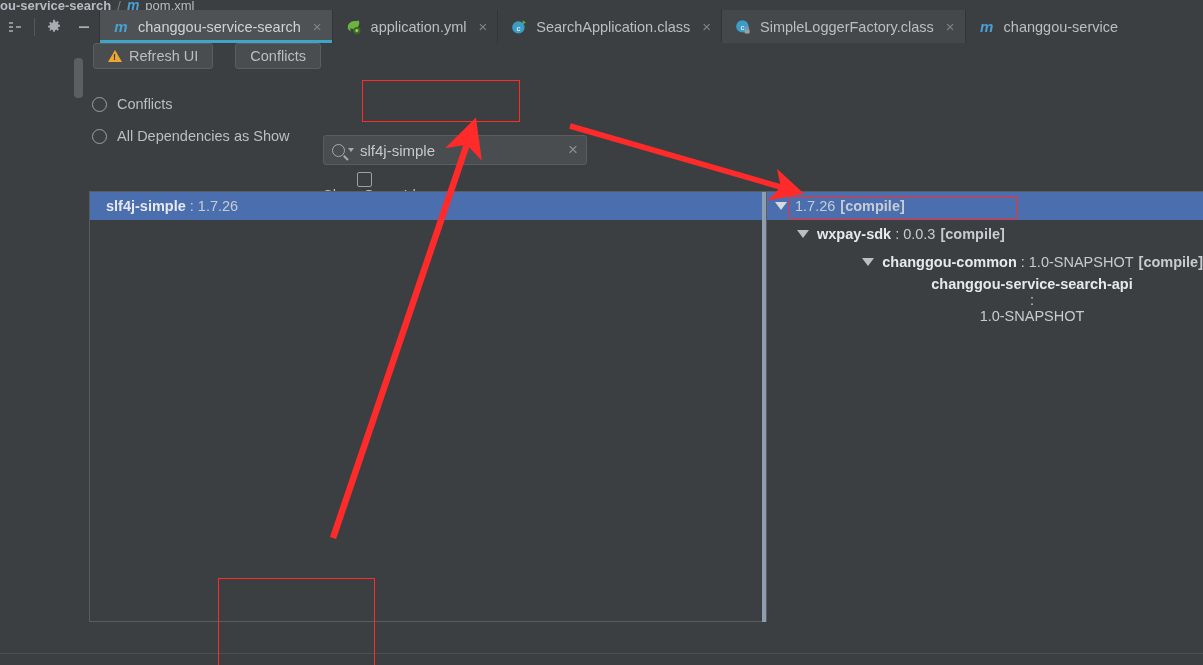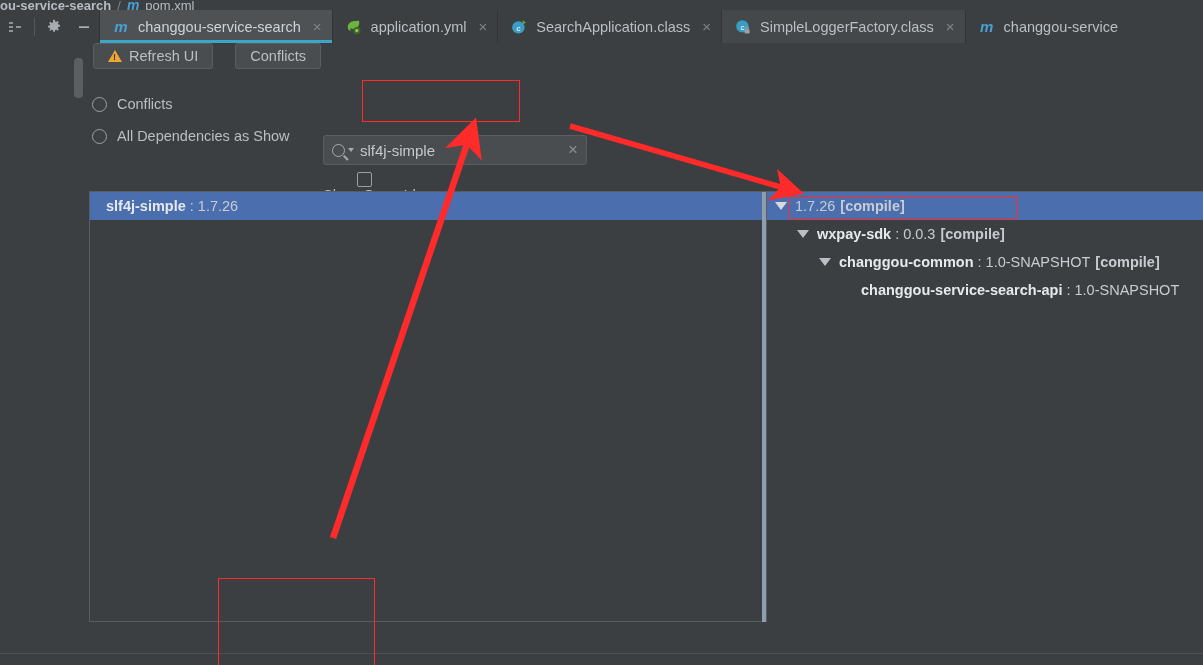--- a/index.html
+++ b/index.html
@@ -300,28 +300,28 @@
           <span class="ver">1.7.26</span>
           <span class="scope" style="padding-left:5px;">[compile]</span>
         </div>
         <div class="treerow" style="padding-left:30px;">
           <span class="tri"></span>
           <span class="nm">wxpay-sdk</span>
           <span class="sep2">:</span>
           <span class="ver">0.0.3</span>
           <span class="scope" style="padding-left:5px;">[compile]</span>
         </div>
-        <div class="treerow" style="padding-left:52px;">
+        <div class="treerow" style="padding-left:52px;justify-content:flex-end;">
           <span class="tri"></span>
           <span class="nm">changgou-common</span>
           <span class="sep2">:</span>
           <span class="ver">1.0-SNAPSHOT</span>
           <span class="scope" style="padding-left:5px;">[compile]</span>
         </div>
-        <div class="treerow" style="padding-left:94px;">
+        <div class="treerow" style="padding-left:94px;flex-direction:column;">
           <span class="nm">changgou-service-search-api</span>
           <span class="sep2">:</span>
           <span class="ver">1.0-SNAPSHOT</span>
         </div>
       </div>
     </div>
 
   </div>
 
   <div class="bottomline"></div>

